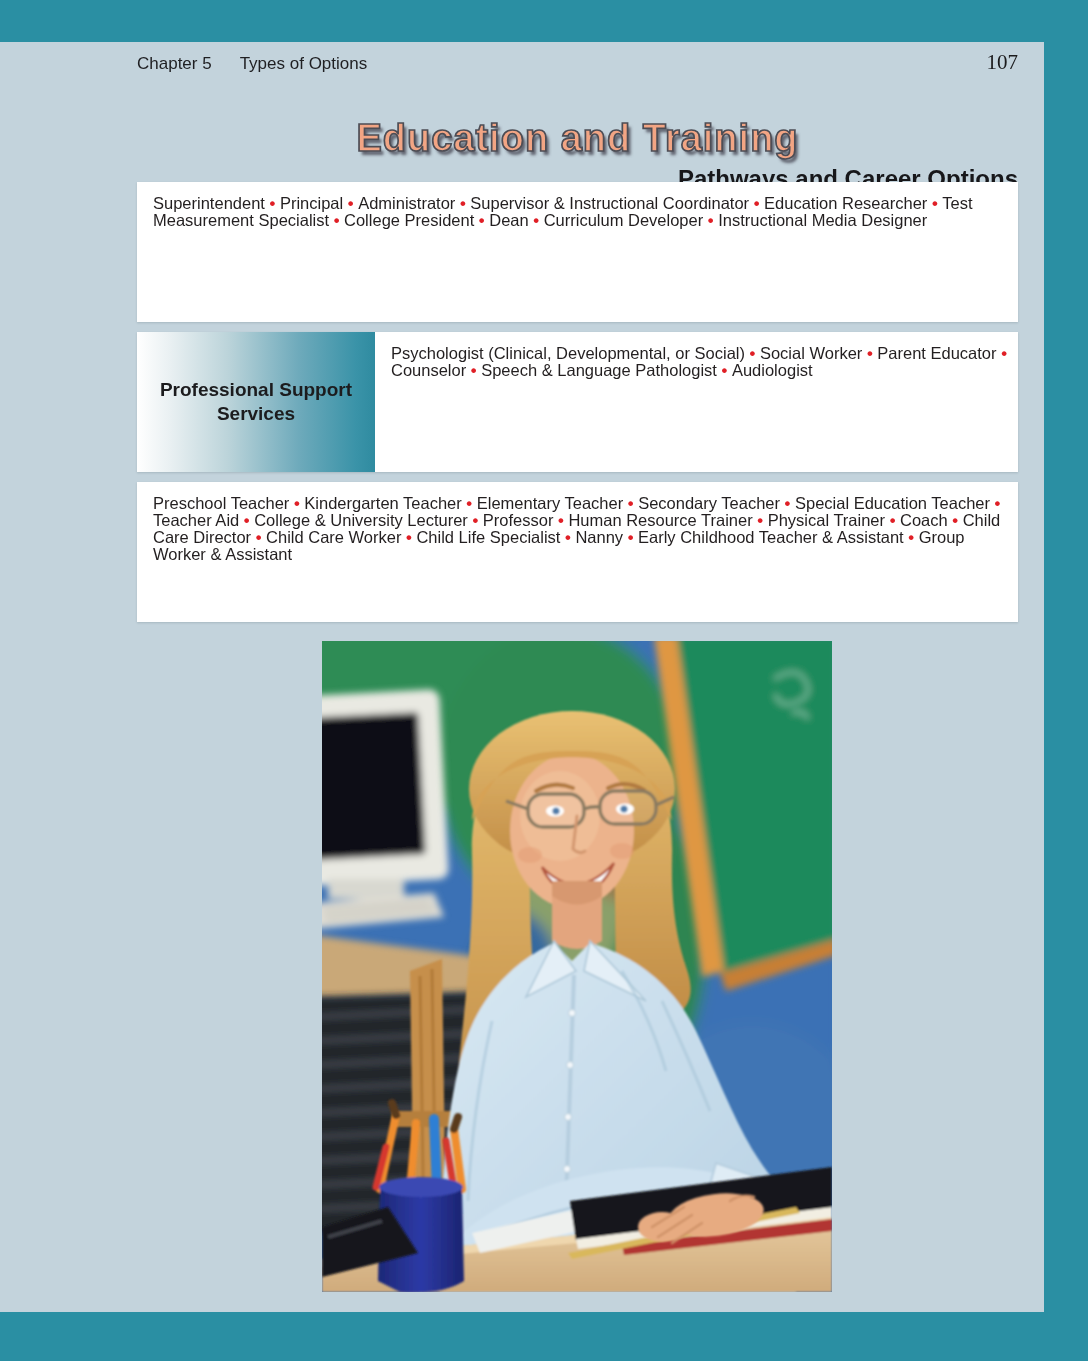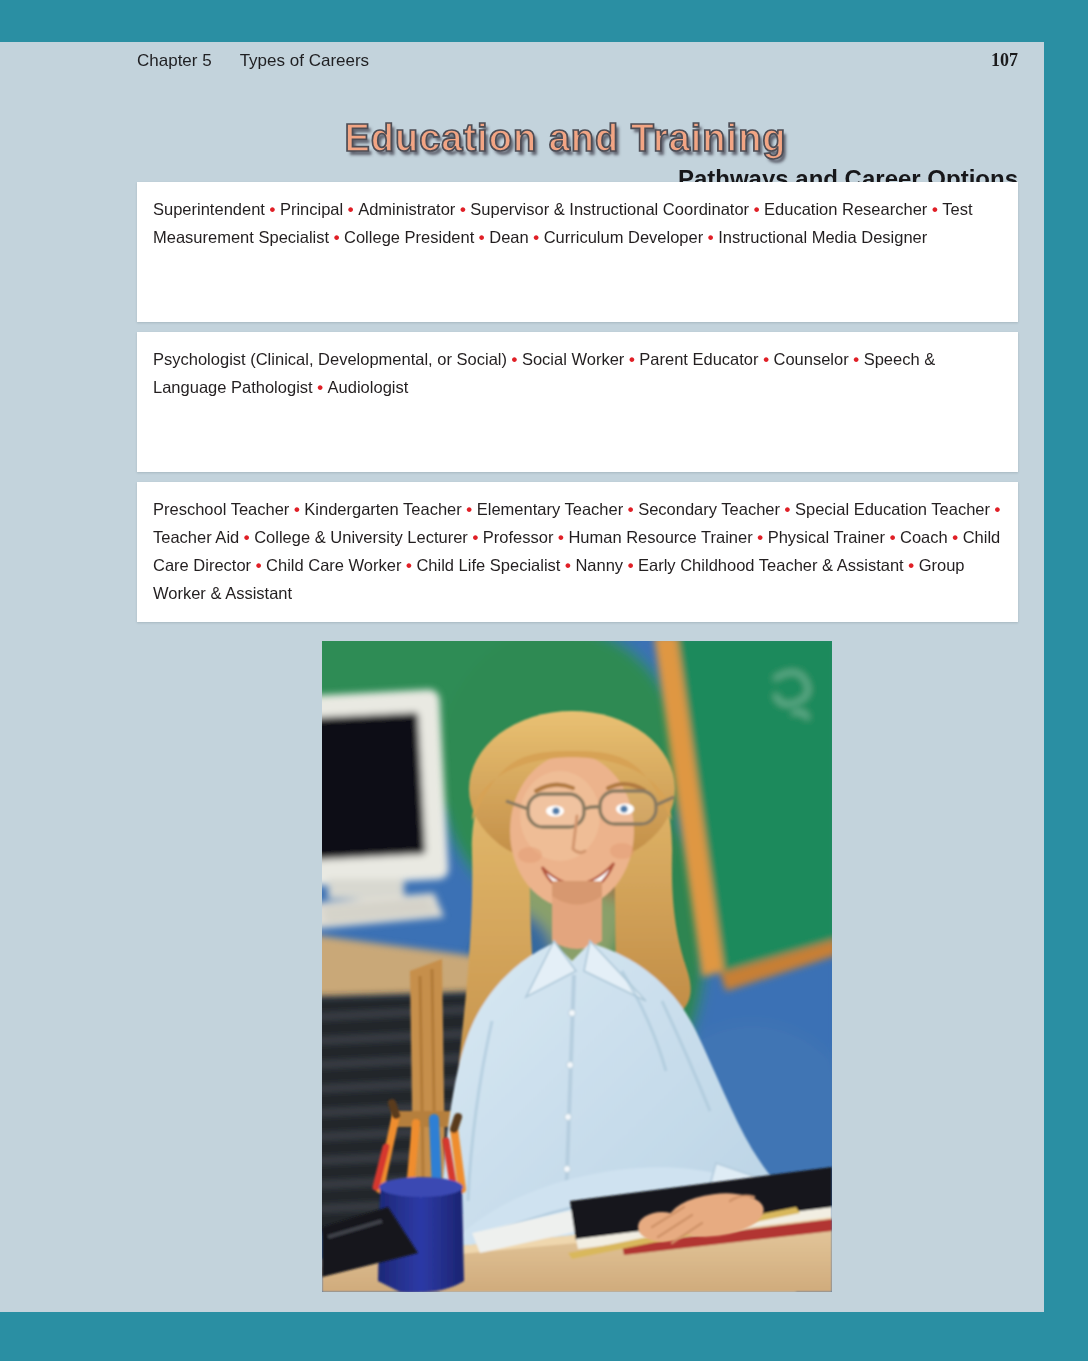--- a/index.html
+++ b/index.html
@@ -10,24 +10,24 @@
   }
   .bar-top{position:absolute;left:0;top:0;width:1088px;height:42px;background:#2a8fa3;}
   .bar-right{position:absolute;right:0;top:0;width:44px;height:1361px;background:#2a8fa3;}
   .bar-bottom{position:absolute;left:0;bottom:0;width:1088px;height:49px;background:#2a8fa3;}
 
   .runhead{
     position:absolute;left:137px;top:50px;width:881px;
     display:flex;align-items:baseline;justify-content:space-between;
   }
   .runhead .left{display:flex;gap:28px;font-size:17px;color:#1f1f22;}
-  .pageno{font-family:"Liberation Serif",serif;font-weight:bold;font-size:18px;color:#1a1a1c;}
+  .pageno{font-family:"Liberation Serif",serif;font-weight:normal;font-size:21px;color:#1a1a1c;}
 
   .title{
-    position:absolute;left:125px;top:92px;width:881px;text-align:center;
+    position:absolute;left:137px;top:92px;width:881px;text-align:center;
     font-size:38px;font-weight:bold;letter-spacing:1px;
     color:#f2a584;
     -webkit-text-stroke:1.7px #4d4d55;
     text-shadow:3px 4px 3px rgba(70,70,82,.8);
   }
   .subtitle{
     position:absolute;left:137px;top:145px;width:881px;text-align:right;
     font-size:24px;font-weight:bold;color:#17171a;
   }
 
@@ -36,54 +36,56 @@
   .plabel{
     width:238px;flex:0 0 238px;
     background:linear-gradient(90deg,#ffffff 0%,#e9f0f2 14%,#bcd4da 38%,#6eaabb 68%,#3a93a8 92%,#2f8ba0 100%);
     display:flex;align-items:center;justify-content:center;text-align:center;
     font-size:19px;font-weight:bold;line-height:1.25;color:#1c1c1e;
     white-space:pre-line;padding:0 6px;box-sizing:border-box;
   }
   .pcareers{
     flex:1;background:#ffffff;box-sizing:border-box;
     padding:13px 10px 8px 16px;
-    font-size:16.5px;line-height:28px;color:#231f20;
+    font-size:16.5px;line-height:17px;color:#231f20;
   }
   .pcareers .dot{color:#e01f26;font-weight:bold;}
 
   .photo{
     position:absolute;left:322px;top:641px;width:510px;height:651px;margin:0;
     overflow:hidden;background:#3a6fb0;
   }
   .photo svg{display:block;width:100%;height:100%;}
 </style>
 </head>
 <body>
 
 <div class="page">
   <div class="bar-top"></div>
   <div class="bar-right"></div>
   <div class="bar-bottom"></div>
 
   <div class="runhead">
     <div class="left">
       <span>Chapter 5</span>
-      <span>Types of Careers</span>
+      <span>Types of Options</span>
     </div>
     <span class="pageno">107</span>
   </div>
 
   <h1 class="title">Education and Training</h1>
   <h2 class="subtitle">Pathways and Career Options</h2>
 
   <section class="pathways">
     <div class="prow">
       <div class="pcareers"><span class="career">Superintendent</span><span class="dot"> • </span><span class="career">Principal</span><span class="dot"> • </span><span class="career">Administrator</span><span class="dot"> • </span><span class="career">Supervisor &amp; Instructional Coordinator</span><span class="dot"> • </span><span class="career">Education Researcher</span><span class="dot"> • </span><span class="career">Test Measurement Specialist</span><span class="dot"> • </span><span class="career">College President</span><span class="dot"> • </span><span class="career">Dean</span><span class="dot"> • </span><span class="career">Curriculum Developer</span><span class="dot"> • </span><span class="career">Instructional Media Designer</span></div>
     </div>
     <div class="prow">
+      <div class="plabel">Professional Support
+Services</div>
       <div class="pcareers"><span class="career">Psychologist (Clinical, Developmental, or Social)</span><span class="dot"> • </span><span class="career">Social Worker</span><span class="dot"> • </span><span class="career">Parent Educator</span><span class="dot"> • </span><span class="career">Counselor</span><span class="dot"> • </span><span class="career">Speech &amp; Language Pathologist</span><span class="dot"> • </span><span class="career">Audiologist</span></div>
     </div>
     <div class="prow">
       <div class="pcareers"><span class="career">Preschool Teacher</span><span class="dot"> • </span><span class="career">Kindergarten Teacher</span><span class="dot"> • </span><span class="career">Elementary Teacher</span><span class="dot"> • </span><span class="career">Secondary Teacher</span><span class="dot"> • </span><span class="career">Special Education Teacher</span><span class="dot"> • </span><span class="career">Teacher Aid</span><span class="dot"> • </span><span class="career">College &amp; University Lecturer</span><span class="dot"> • </span><span class="career">Professor</span><span class="dot"> • </span><span class="career">Human Resource Trainer</span><span class="dot"> • </span><span class="career">Physical Trainer</span><span class="dot"> • </span><span class="career">Coach</span><span class="dot"> • </span><span class="career">Child Care Director</span><span class="dot"> • </span><span class="career">Child Care Worker</span><span class="dot"> • </span><span class="career">Child Life Specialist</span><span class="dot"> • </span><span class="career">Nanny</span><span class="dot"> • </span><span class="career">Early Childhood Teacher &amp; Assistant</span><span class="dot"> • </span><span class="career">Group Worker &amp; Assistant</span></div>
     </div>
   </section>
 
   <figure class="photo" aria-label="Smiling blonde teacher with glasses and a light blue collared shirt seated at a wooden desk with books, papers and a blue cup of pencils; behind her a blurred world map, a computer monitor and a green chalkboard">
     <svg viewBox="0 0 510 651" preserveAspectRatio="none" aria-hidden="true">
       <defs>

